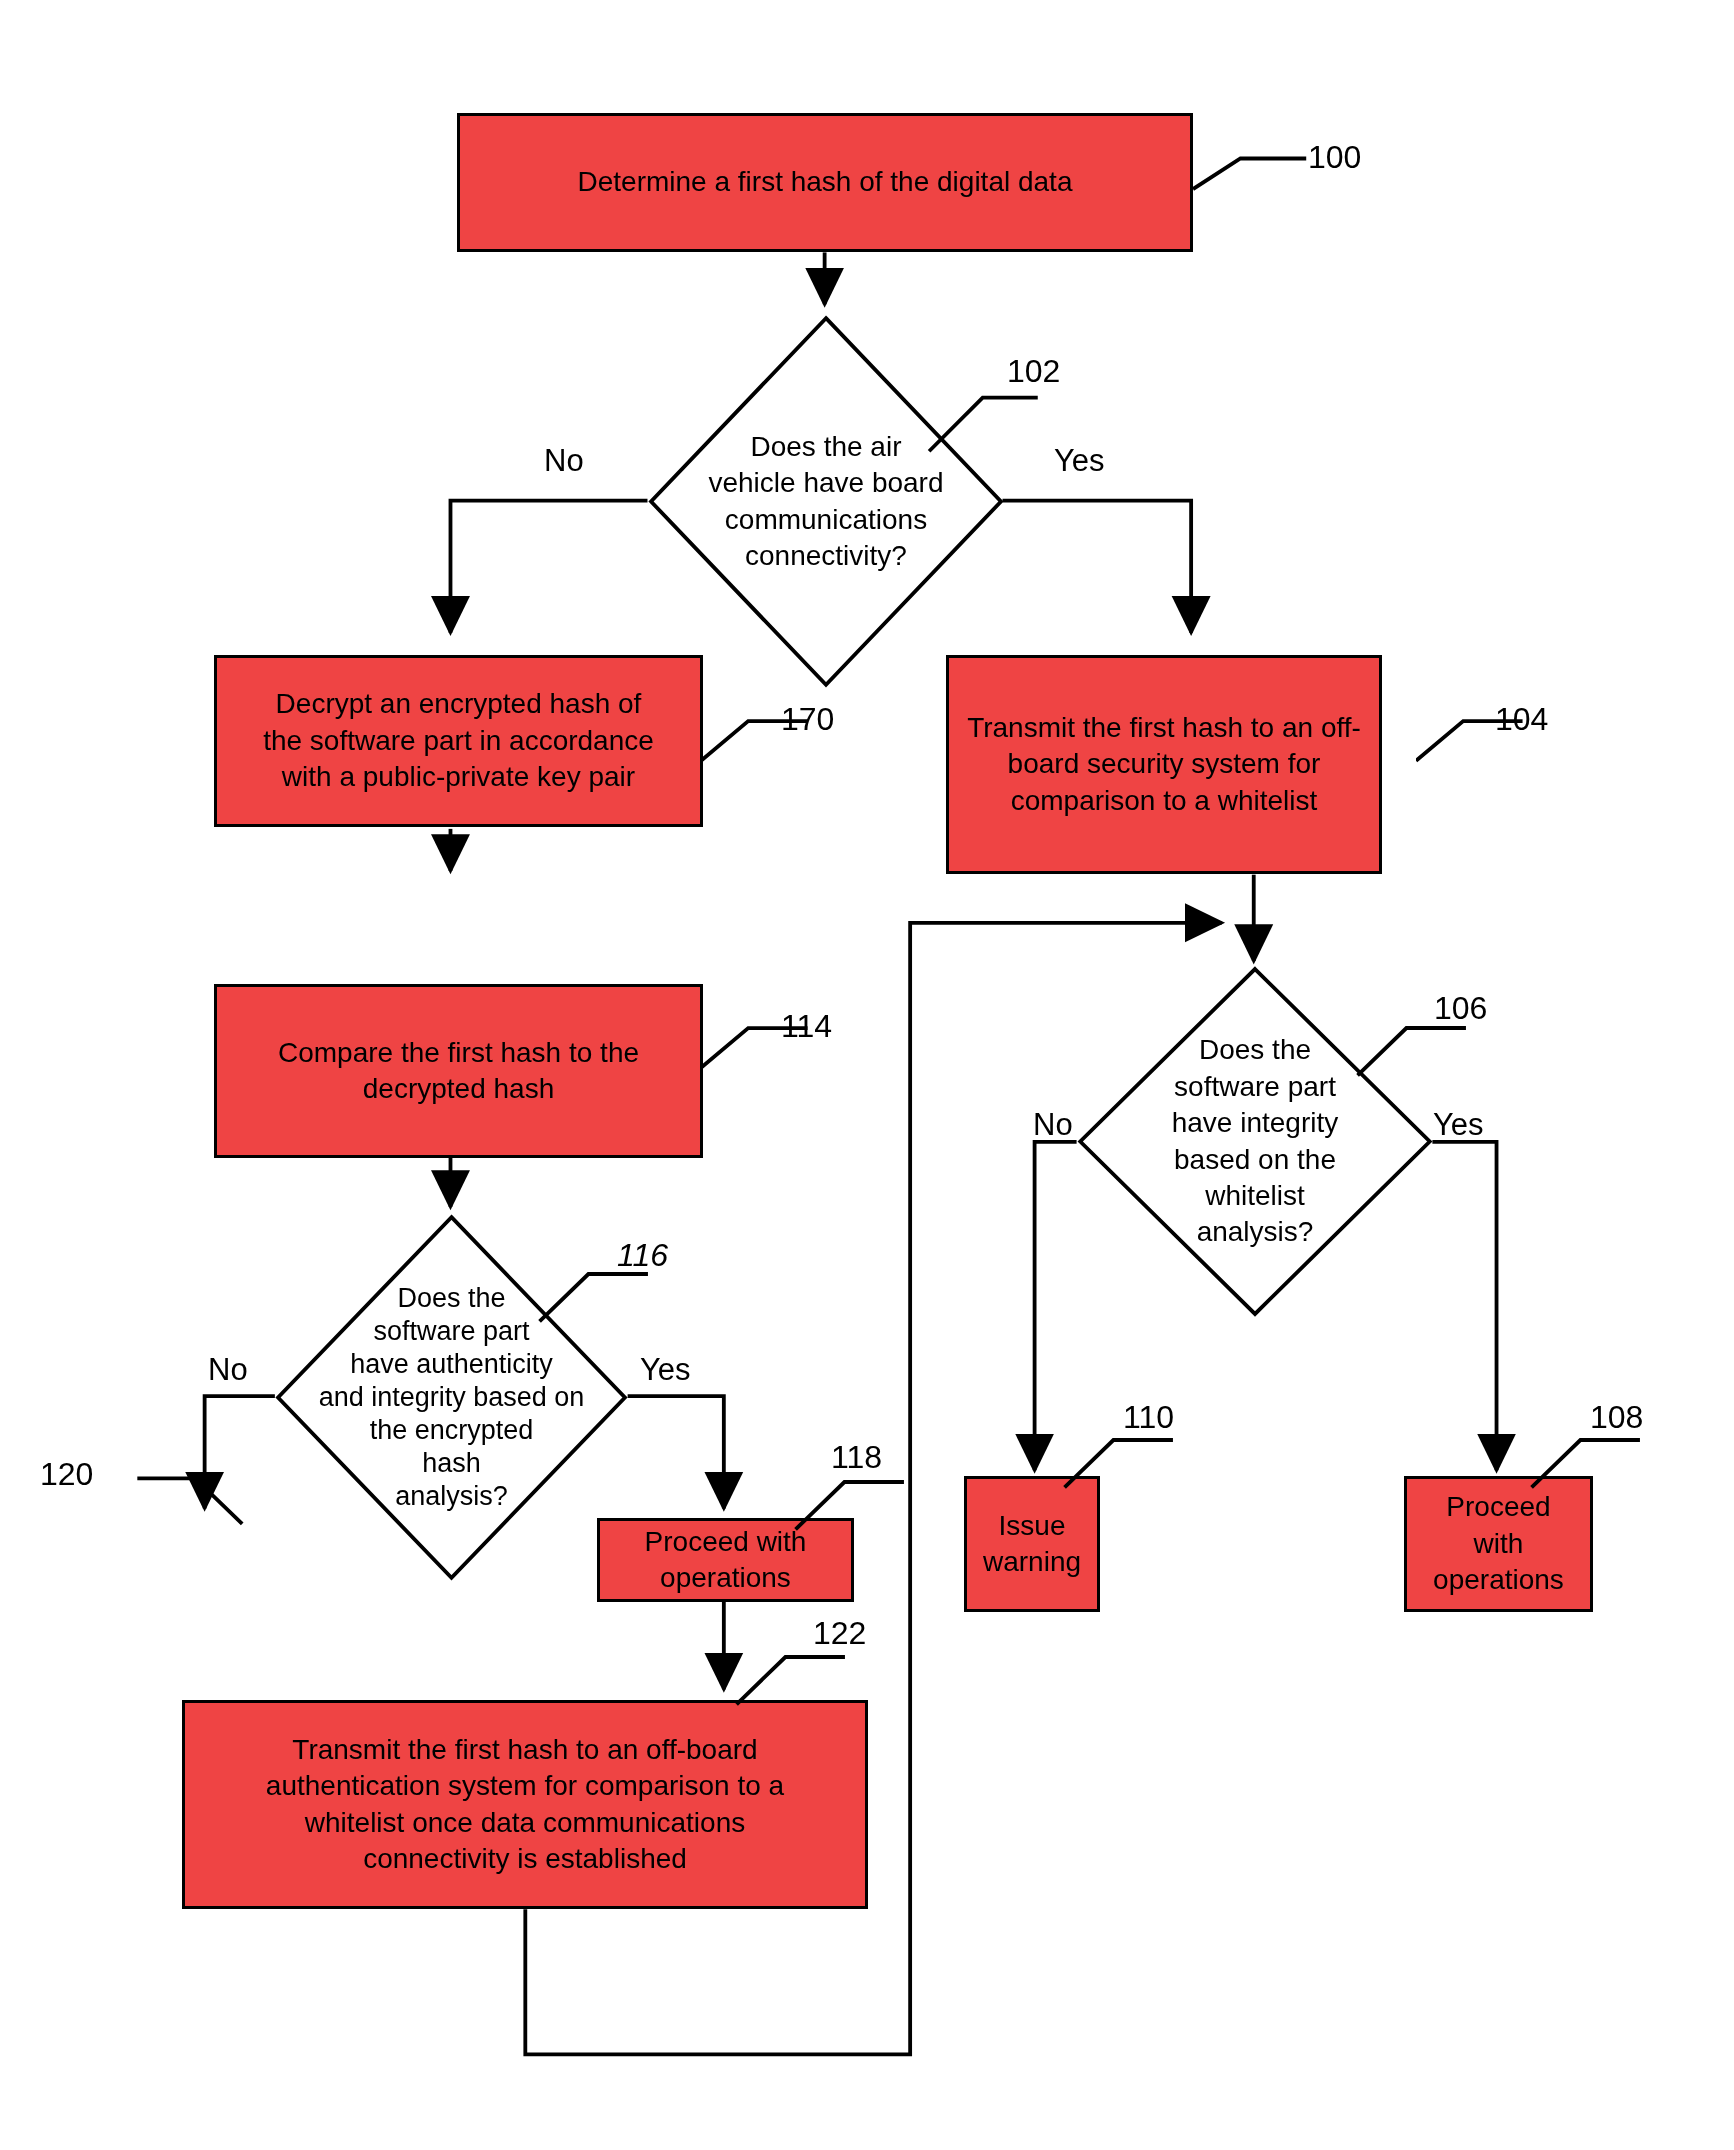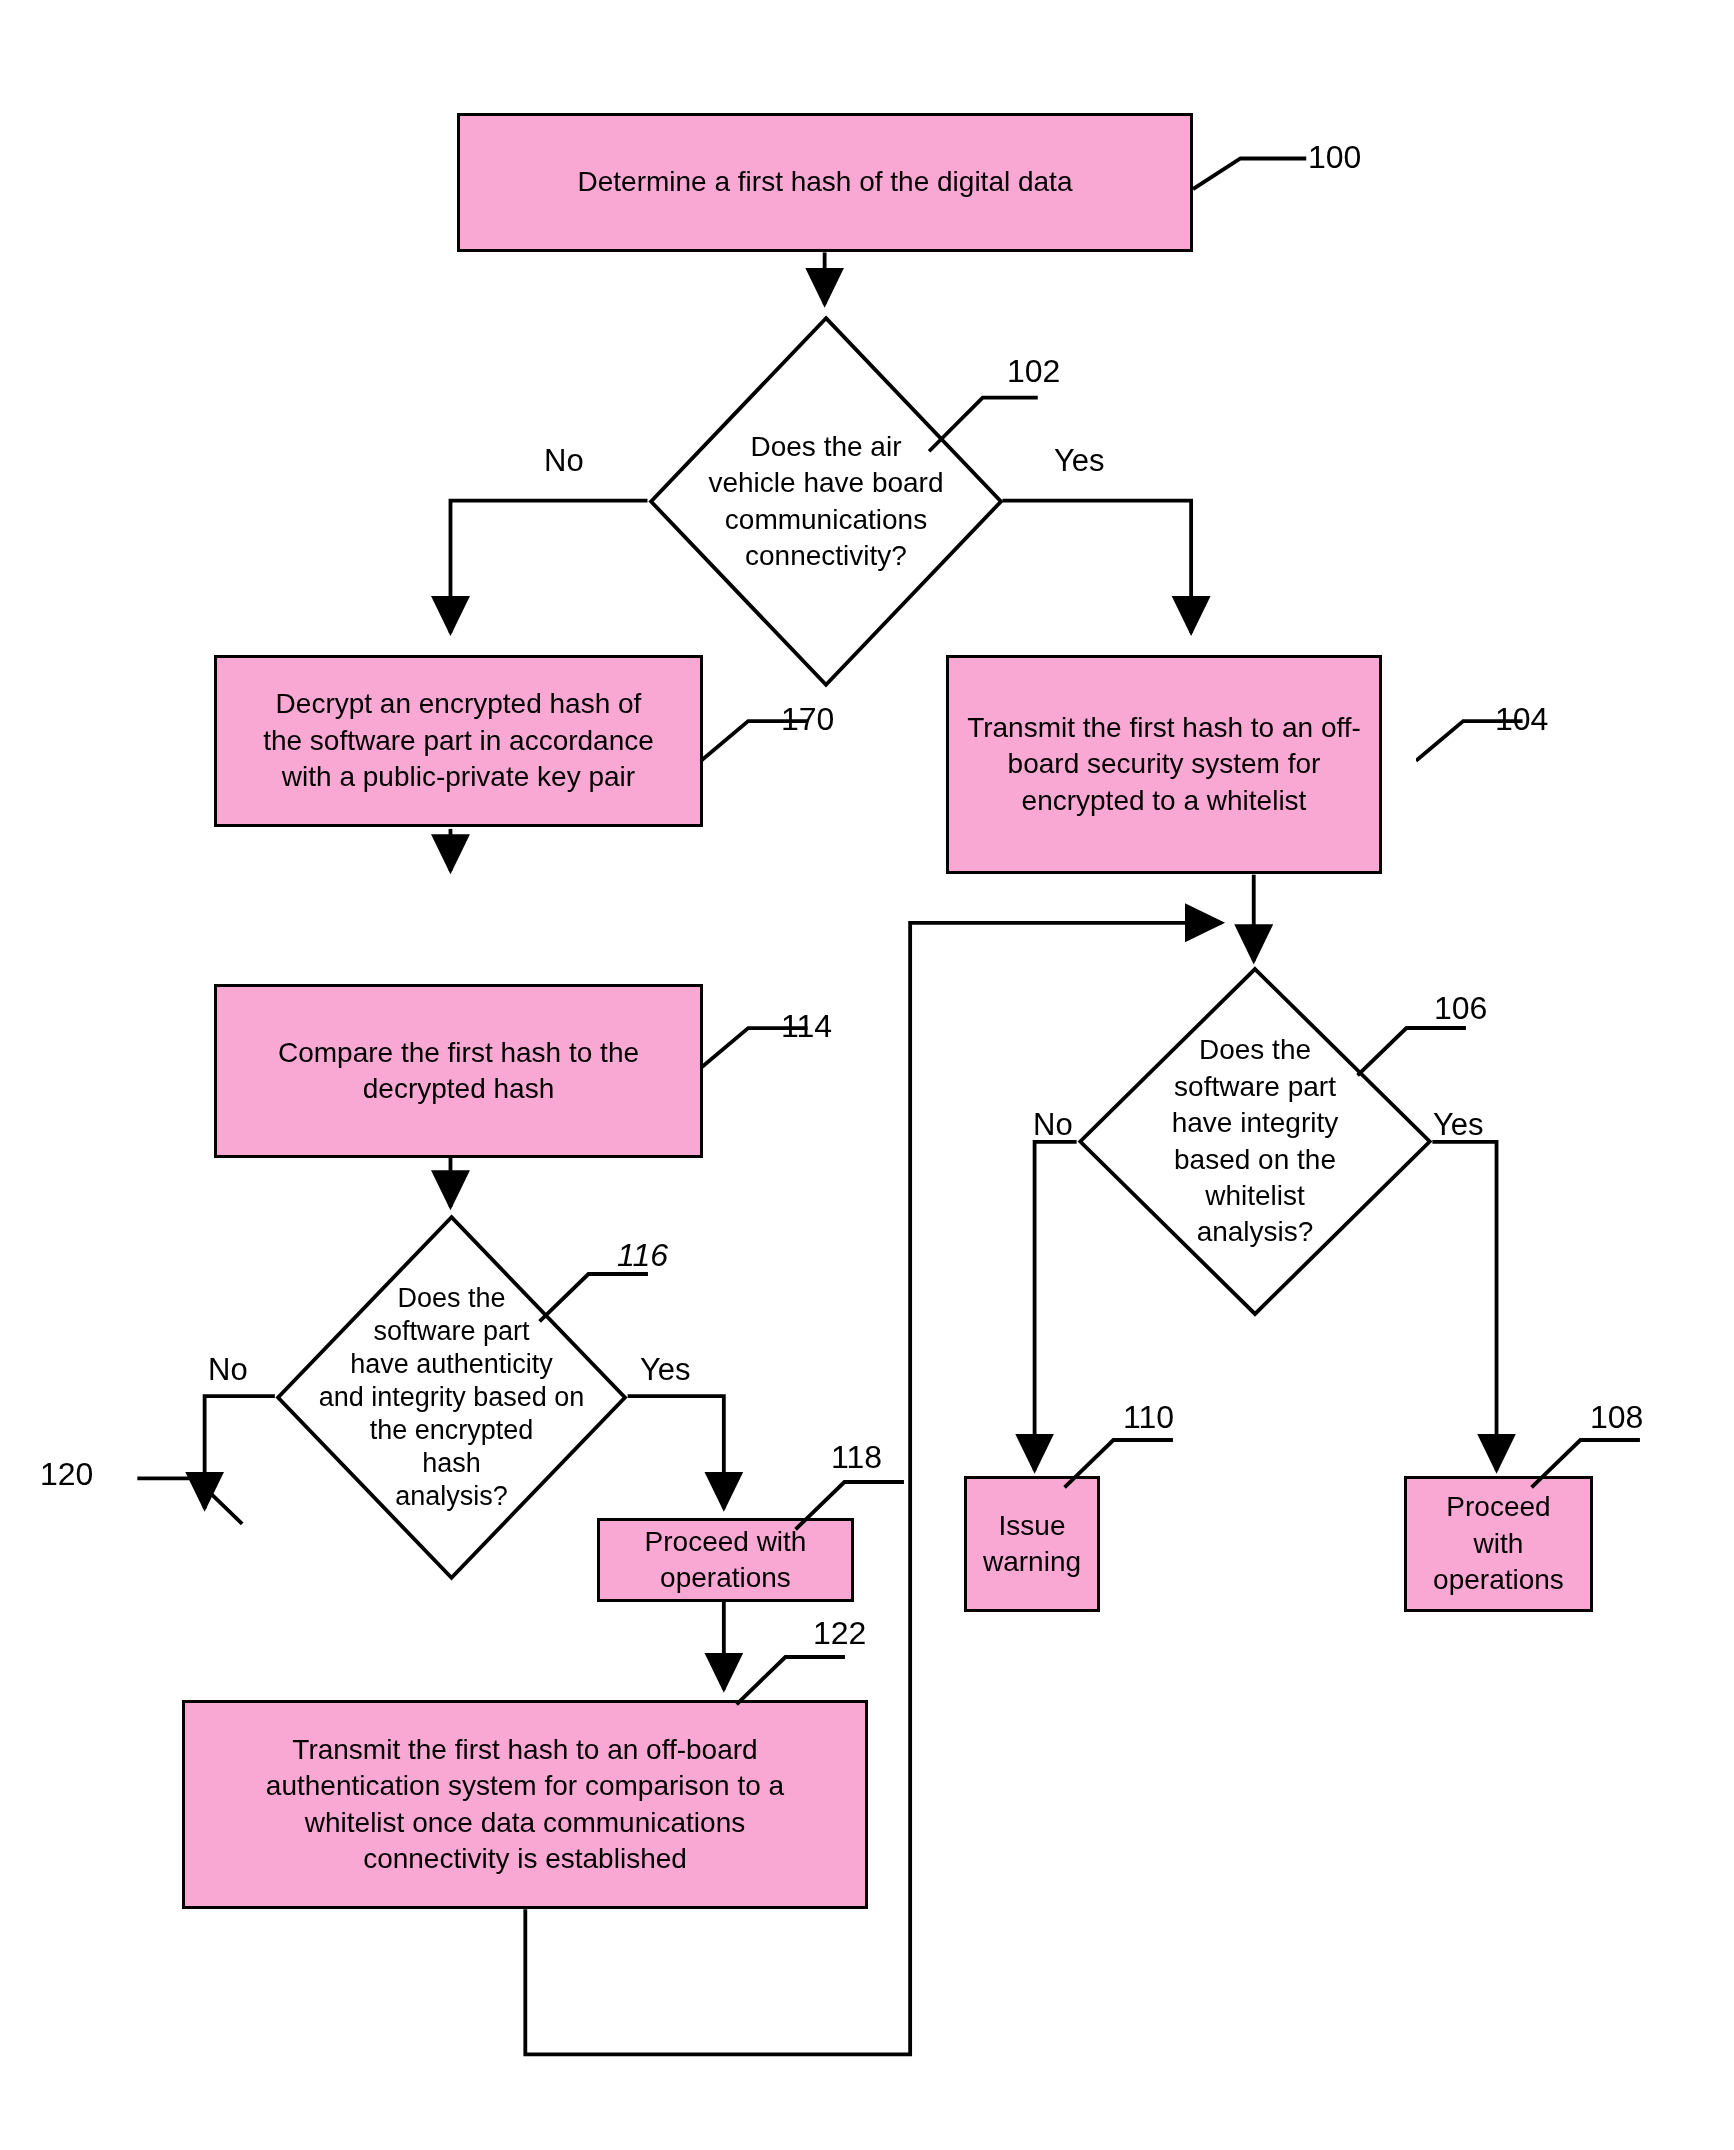--- a/index.html
+++ b/index.html
@@ -29,21 +29,21 @@
     position: absolute;
     box-sizing: border-box;
     display: flex;
     align-items: center;
     justify-content: center;
     text-align: center;
     color: #000000;
   }
   .pbox {
     border: 3.8px solid #000000;
-    background: #f9a8d4;
+    background: #ef4444;
     font-size: 28px;
     line-height: 1.30;
     padding: 4.6px 10.7px;
   }
   .diamond-wrap {
     position: absolute;
   }
   .diamond-wrap svg {
     position: absolute;
     left: 0;
@@ -155,21 +155,21 @@
   </div>
   <svg class="reflabel" style="left:701px; top:686px; width:137px; height:84px;" viewBox="0 0 180 110">
     <path d="M0,98 L62,46 L140,46" stroke="#000" stroke-width="5" fill="none"></path>
   </svg>
   <div class="reflabel" style="left:781px; top:701px;">170</div>
 
   <div class="node pbox" style="left:946px; top:655px; width:436px; height:219px;">
     <div>
       <div>Transmit the first hash to an off-</div>
       <div>board security system for</div>
-      <div>encrypted to a whitelist</div>
+      <div>comparison to a whitelist</div>
     </div>
   </div>
   <svg class="reflabel" style="left:1416px; top:686px; width:137px; height:84px;" viewBox="0 0 180 110">
     <path d="M0,98 L62,46 L140,46" stroke="#000" stroke-width="5" fill="none"></path>
   </svg>
   <div class="reflabel" style="left:1495px; top:701px;">104</div>
 
   <div class="node pbox" style="left:214px; top:984px; width:489px; height:174px;">
     <div>
       <div>Compare the first hash to the</div>

